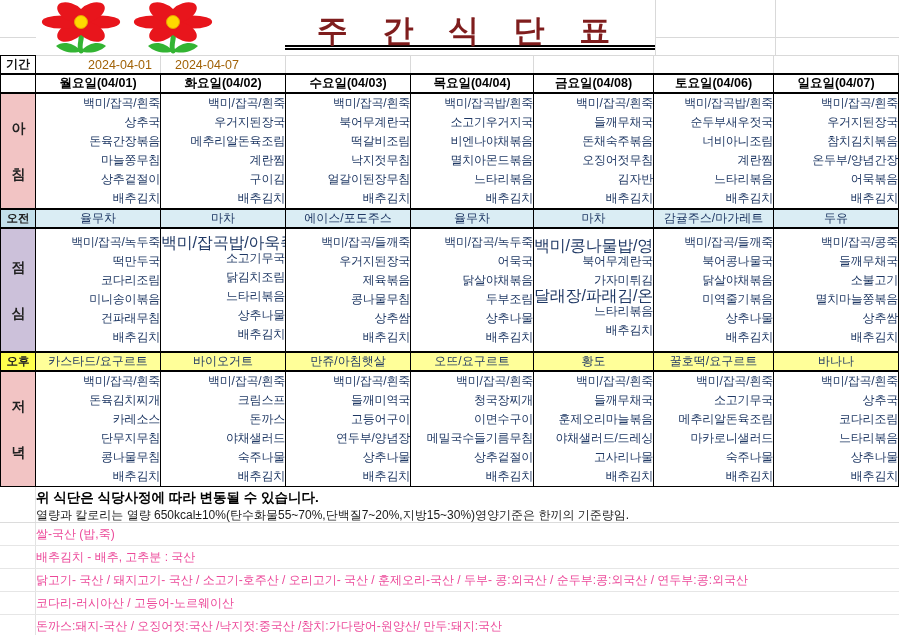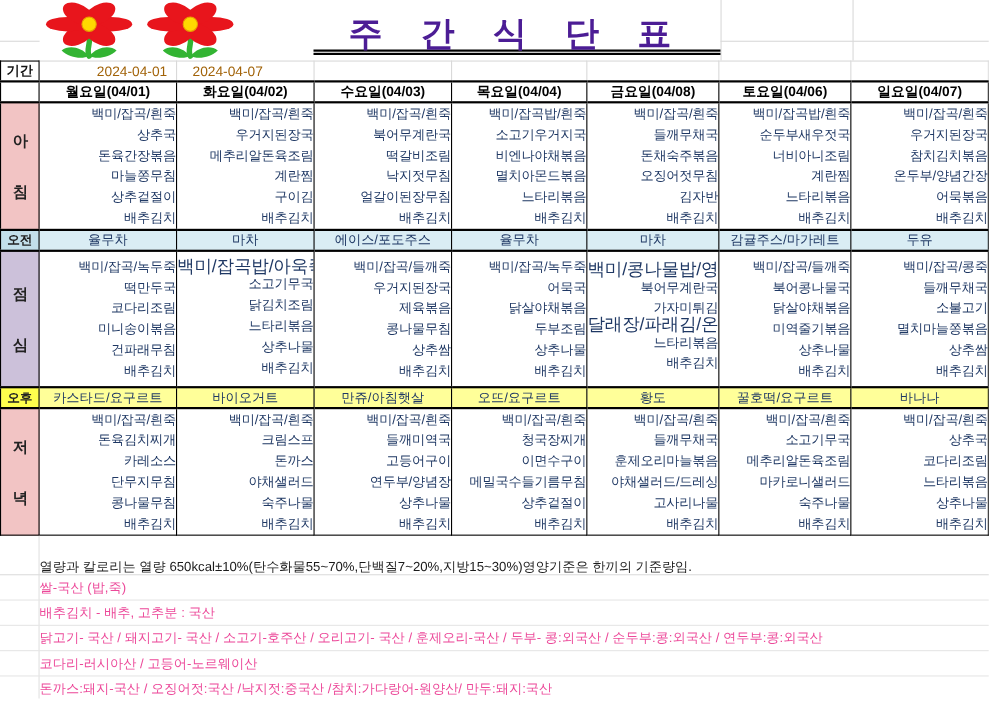--- a/index.html
+++ b/index.html
@@ -8,21 +8,21 @@
     font-family:"Liberation Sans","DejaVu Sans",sans-serif;
   }
   
   .header{position:absolute;left:0;top:0;width:899px;height:55px;}
   .gline{position:absolute;background:#d9d9d9;}
   .gline.v{width:1px;}
   .gline.h{height:1px;}
   .flowers{position:absolute;left:35px;top:1px;width:200px;height:54px;}
   .title{
     position:absolute;left:285px;top:2px;width:370px;height:48px;box-sizing:border-box;
-    text-align:center;font-size:31px;font-weight:bold;color:#4c1d95;
+    text-align:center;font-size:31px;font-weight:bold;color:#7f1d1d;
     letter-spacing:13px;padding-top:8px;border-bottom:5px double #000;
     white-space:nowrap;
   }
   
   table.menu-table{
     position:absolute;left:0;top:55px;width:899px;table-layout:fixed;
     border-collapse:collapse;border:1px solid #7f1d1d;
   }
   td,th{padding:0;box-sizing:border-box;}
   
@@ -346,20 +346,21 @@
             <div class="item">느타리볶음</div>
             <div class="item">상추나물</div>
             <div class="item">배추김치</div>
           </td>
         </tr>
   </tbody>
     </table>
 
   <div class="footer">
     <div class="footer-vline"></div>
+    <div class="note1">위 식단은 식당사정에 따라 변동될 수 있습니다.</div>
     <div class="note2">열량과 칼로리는 열량 650kcal±10%(탄수화물55~70%,단백질7~20%,지방15~30%)영양기준은 한끼의 기준량임.</div>
     <div class="origins">
       <div class="origin-row">쌀-국산 (밥,죽)</div>
       <div class="origin-row">배추김치 - 배추, 고추분 : 국산</div>
       <div class="origin-row">닭고기- 국산 / 돼지고기- 국산 / 소고기-호주산 / 오리고기- 국산 / 훈제오리-국산 / 두부- 콩:외국산 / 순두부:콩:외국산 / 연두부:콩:외국산</div>
       <div class="origin-row">코다리-러시아산 / 고등어-노르웨이산</div>
       <div class="origin-row">돈까스:돼지-국산 / 오징어젓:국산 /낙지젓:중국산 /참치:가다랑어-원양산/ 만두:돼지:국산</div>
     </div>
   </div>
 

